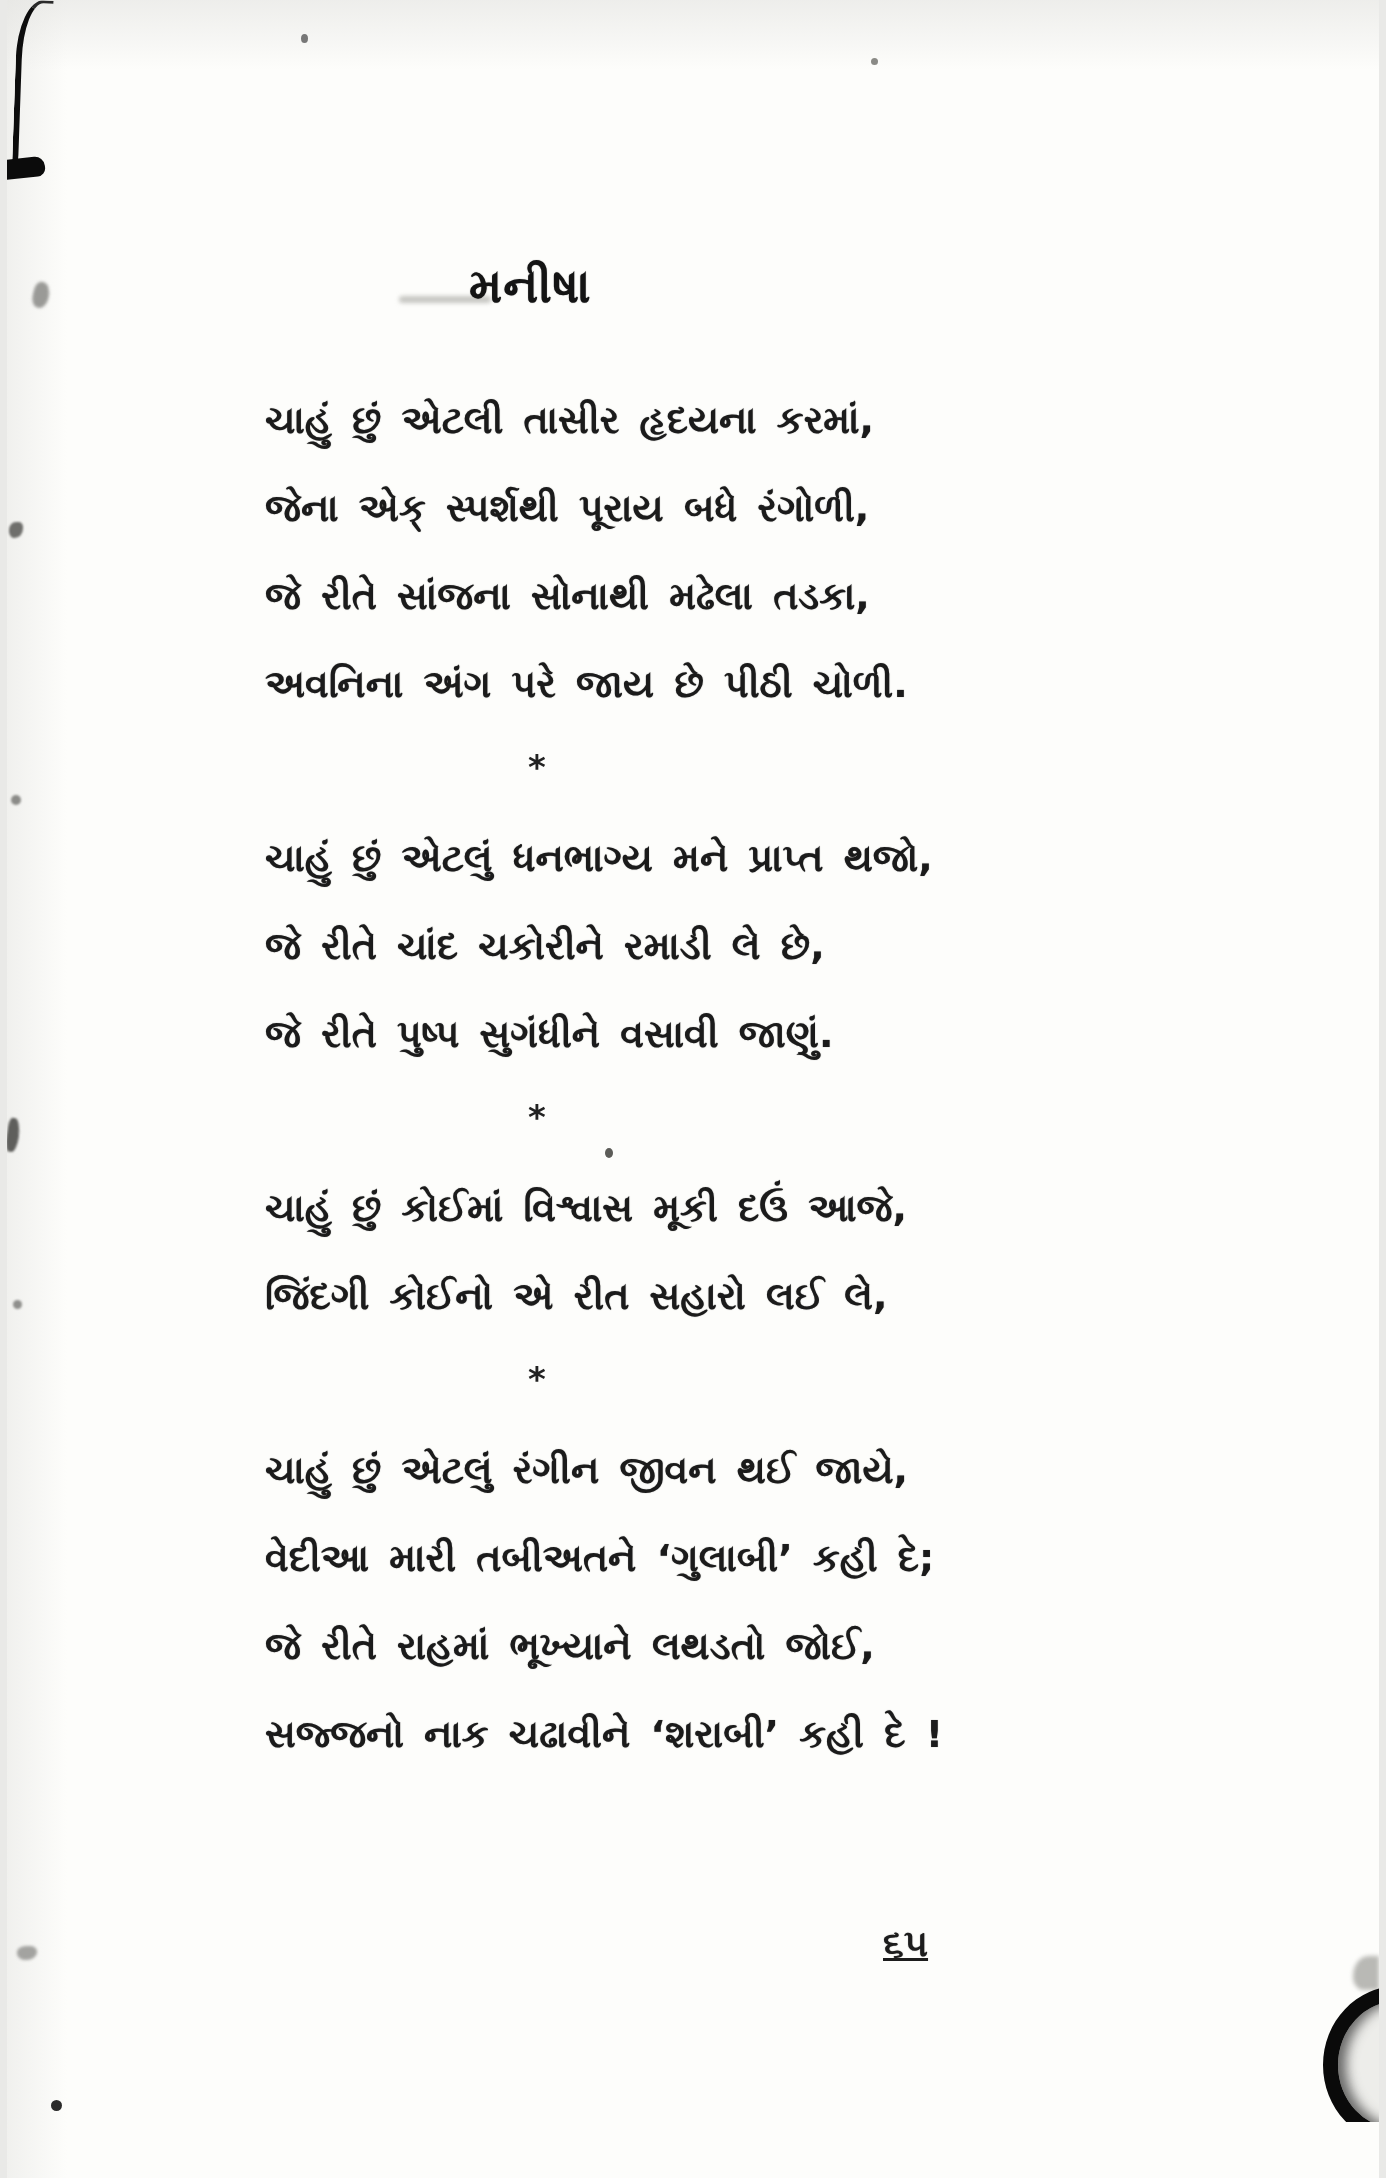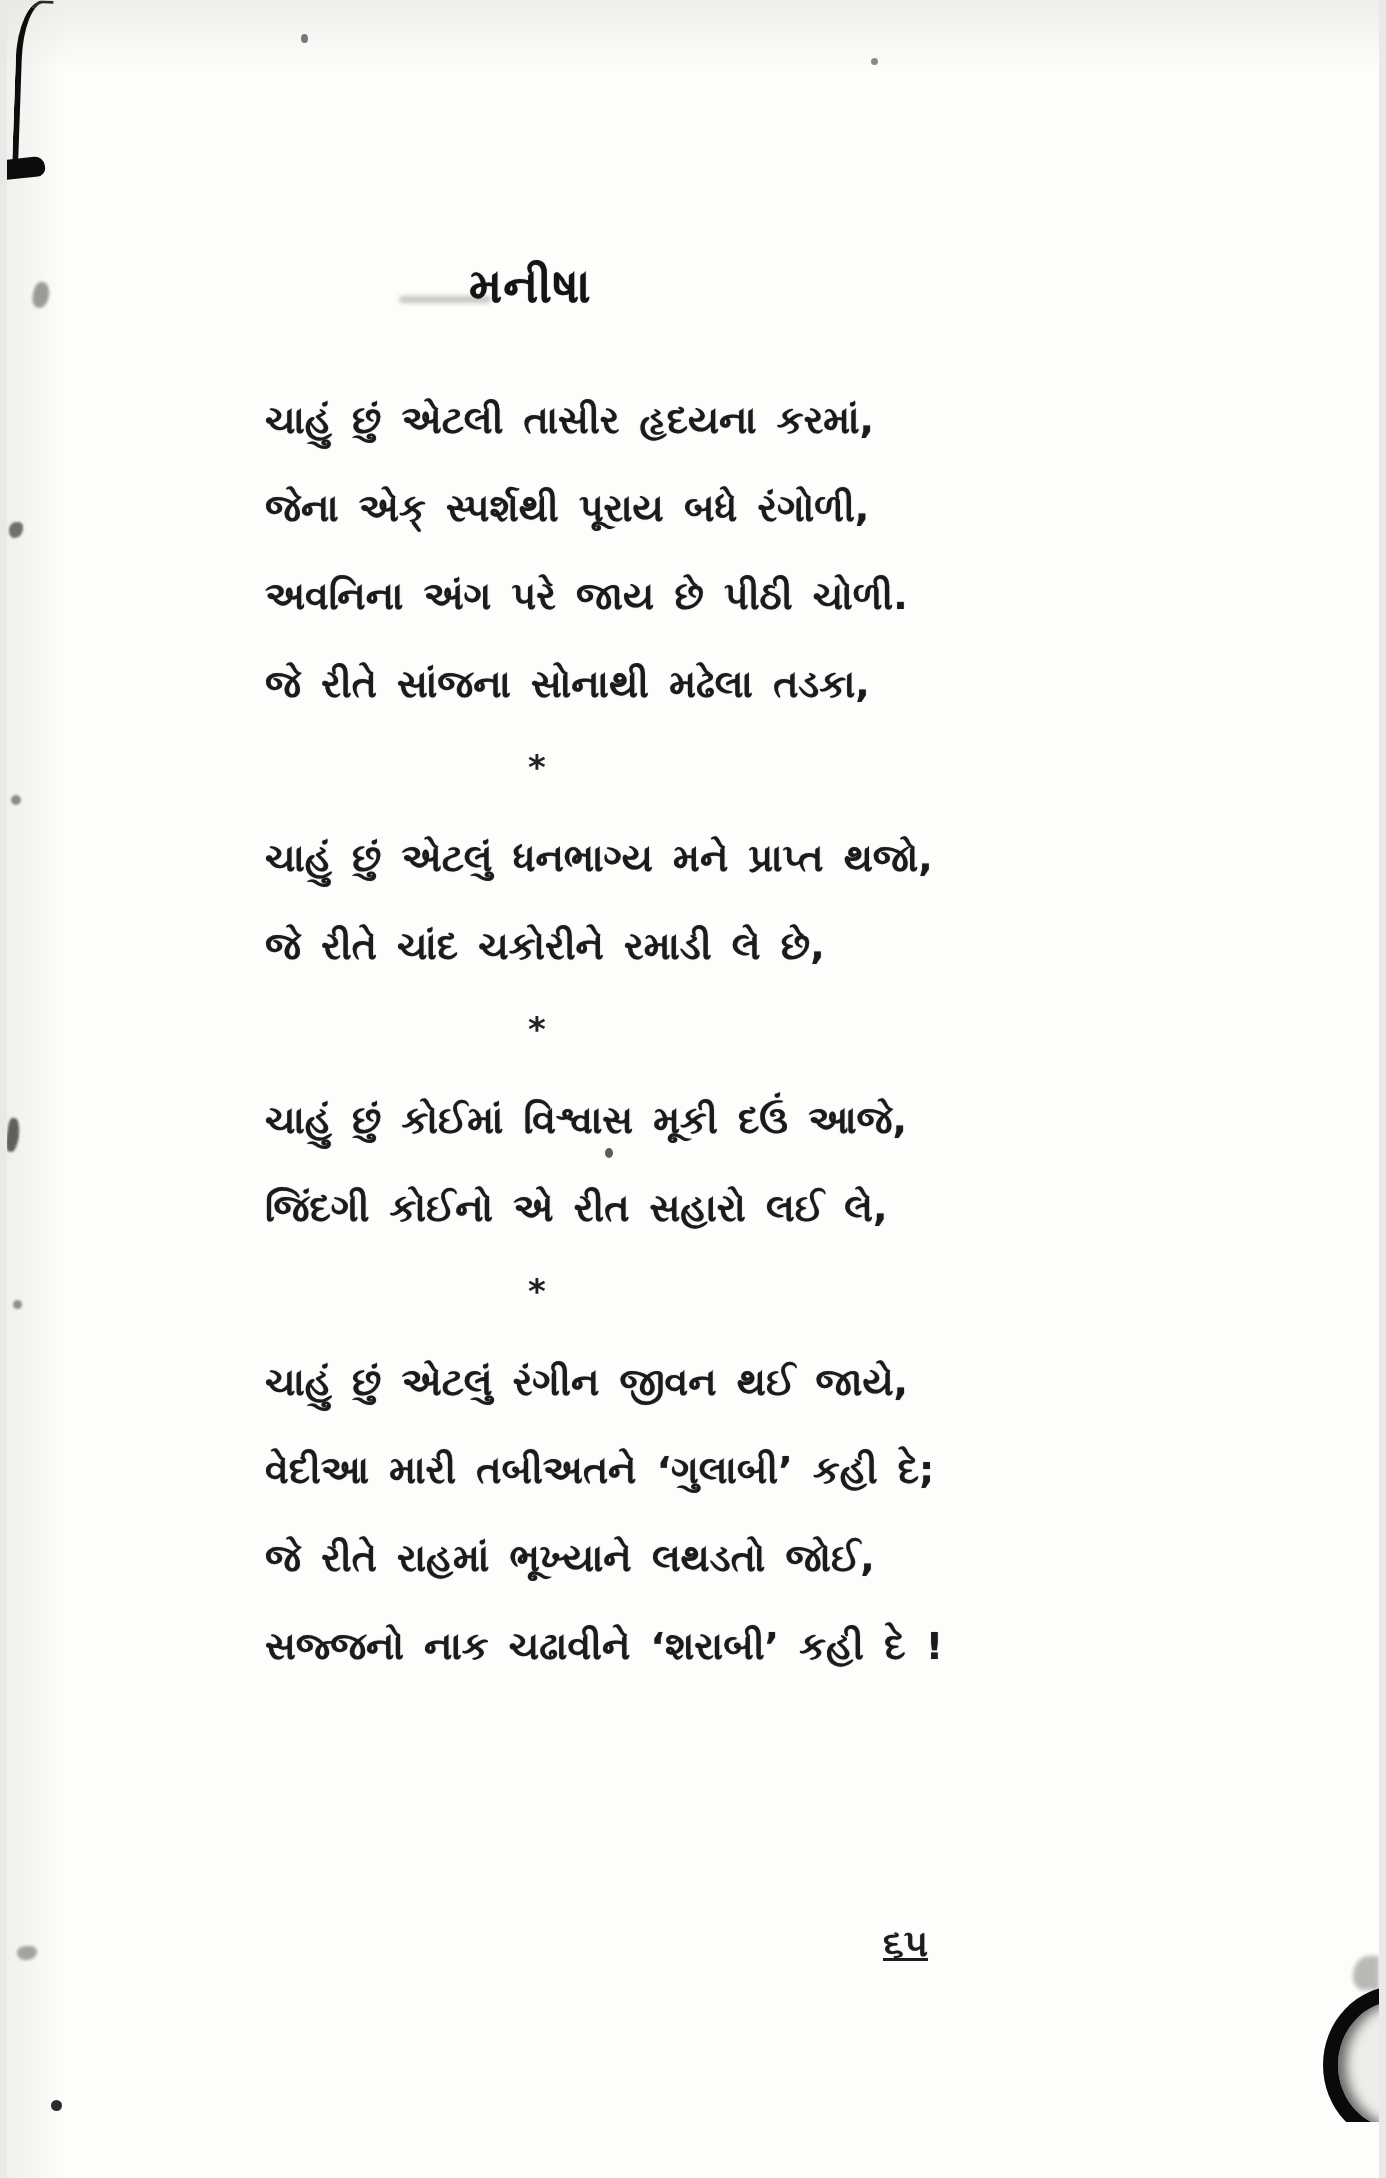--- a/index.html
+++ b/index.html
@@ -178,29 +178,30 @@
     <div class="a-curl"></div>
   </div>
 
   <h1 class="title">મનીષા</h1>
 
   <div class="poem">
 
     <div class="stanza">
       <p>ચાહું છું એટલી તાસીર હૃદયના કરમાં,</p>
       <p>જેના એક્ સ્પર્શથી પૂરાય બધે રંગોળી,</p>
+      <p>જે રીતે સાંજના સોનાથી મઢેલા તડકા,</p>
       <p>અવનિના અંગ પરે જાય છે પીઠી ચોળી.</p>
-      <p>જે રીતે સાંજના સોનાથી મઢેલા તડકા,</p>
     </div>
 
     <div class="separator">*</div>
 
     <div class="stanza">
       <p>ચાહું છું એટલું ધનભાગ્ય મને પ્રાપ્ત થજો,</p>
       <p>જે રીતે ચાંદ ચકોરીને રમાડી લે છે,</p>
+      <p>જે રીતે પુષ્પ સુગંધીને વસાવી જાણું.</p>
     </div>
 
     <div class="separator">*</div>
 
     <div class="stanza">
       <p>ચાહું છું કોઈમાં વિશ્વાસ મૂકી દઉં આજે,</p>
       <p>જિંદગી કોઈનો એ રીત સહારો લઈ લે,</p>
     </div>
 
     <div class="separator">*</div>

